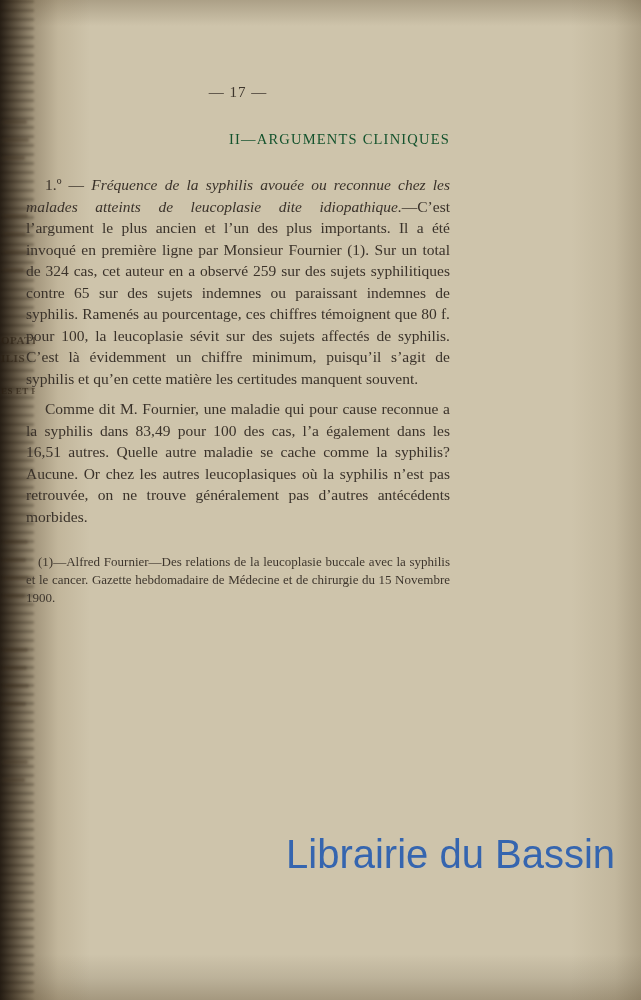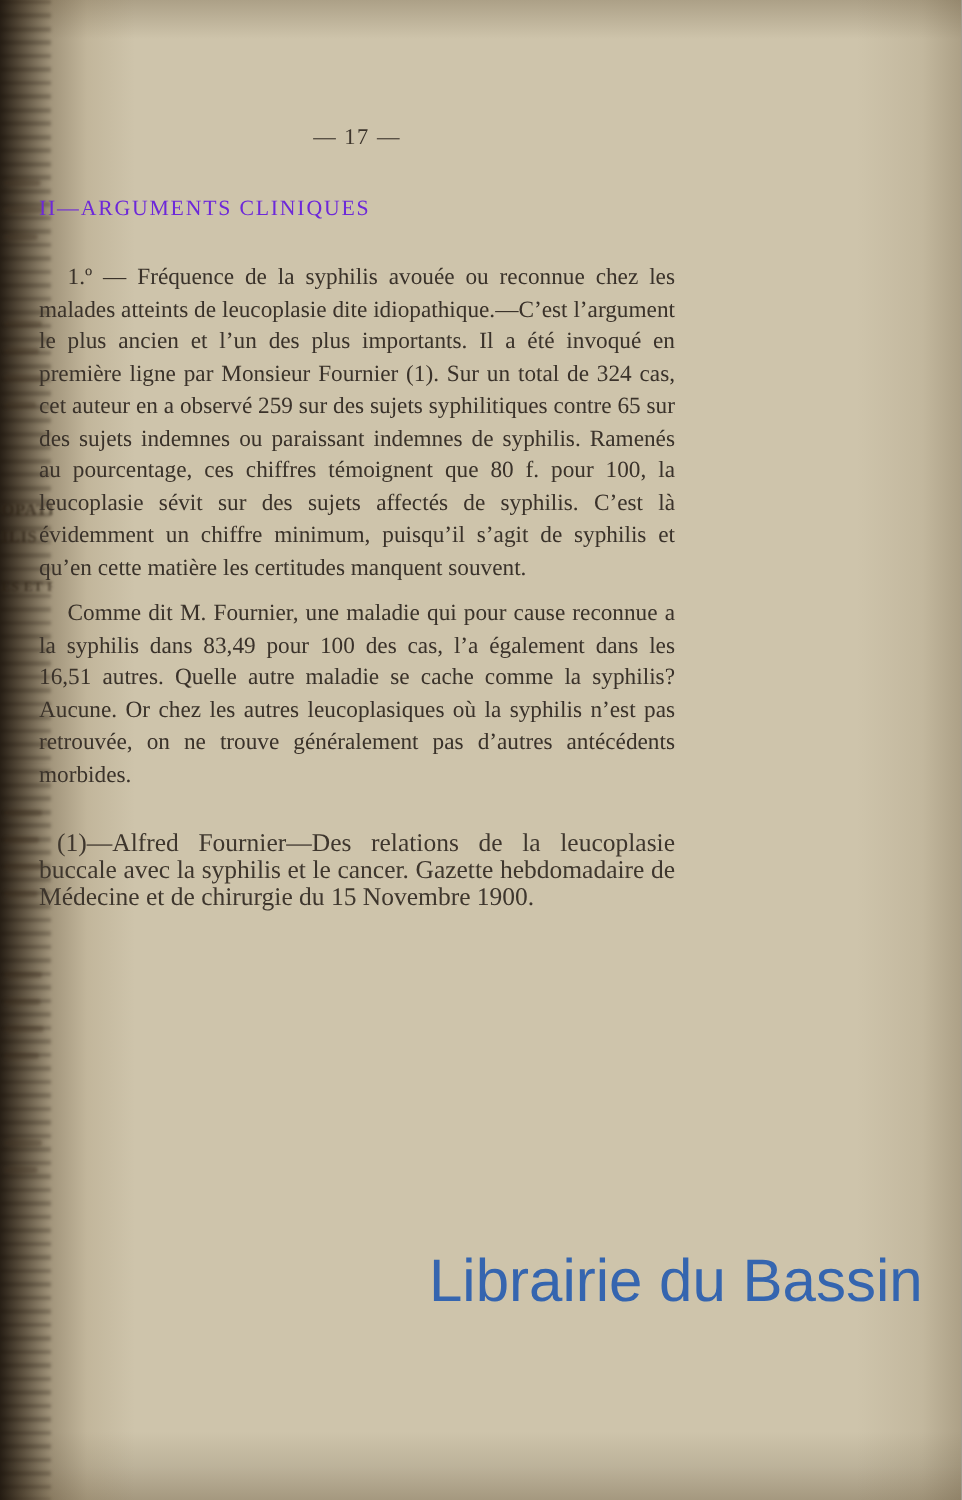--- a/index.html
+++ b/index.html
@@ -40,27 +40,27 @@
   .page-number{
     text-align:center;font-size:15px;letter-spacing:1px;
     margin:0 0 26px 0;color:#3d352c;
   }
   p.body-par{
     margin:0 0 9px 0;font-size:15.5px;line-height:21.5px;
     text-align:justify;text-justify:inter-word;
   }
   p.body-par.indent{text-indent:19px;}
   .section-heading{
-    text-align:left;font-size:14.5px;letter-spacing:1.2px;
-    margin:30px 0 26px 0;color:#6d28d9;
+    text-align:right;font-size:14.5px;letter-spacing:1.2px;
+    margin:30px 0 26px 0;color:#14532d;
   }
-  .italic{}
+  .italic{font-style:italic;}
   .footnotes{margin-top:26px;}
   p.footnote{
-    margin:0 0 11px 0;font-size:17px;line-height:18px;
+    margin:0 0 11px 0;font-size:13px;line-height:18px;
     text-align:justify;text-indent:12px;color:#3e362d;
   }
   .watermark{
     position:absolute;left:286px;top:832px;z-index:9;
     font-family:"Liberation Sans", sans-serif;
     font-size:40px;line-height:44px;white-space:nowrap;
     opacity:.96;pointer-events:none;
   }
 </style>
 </head>

